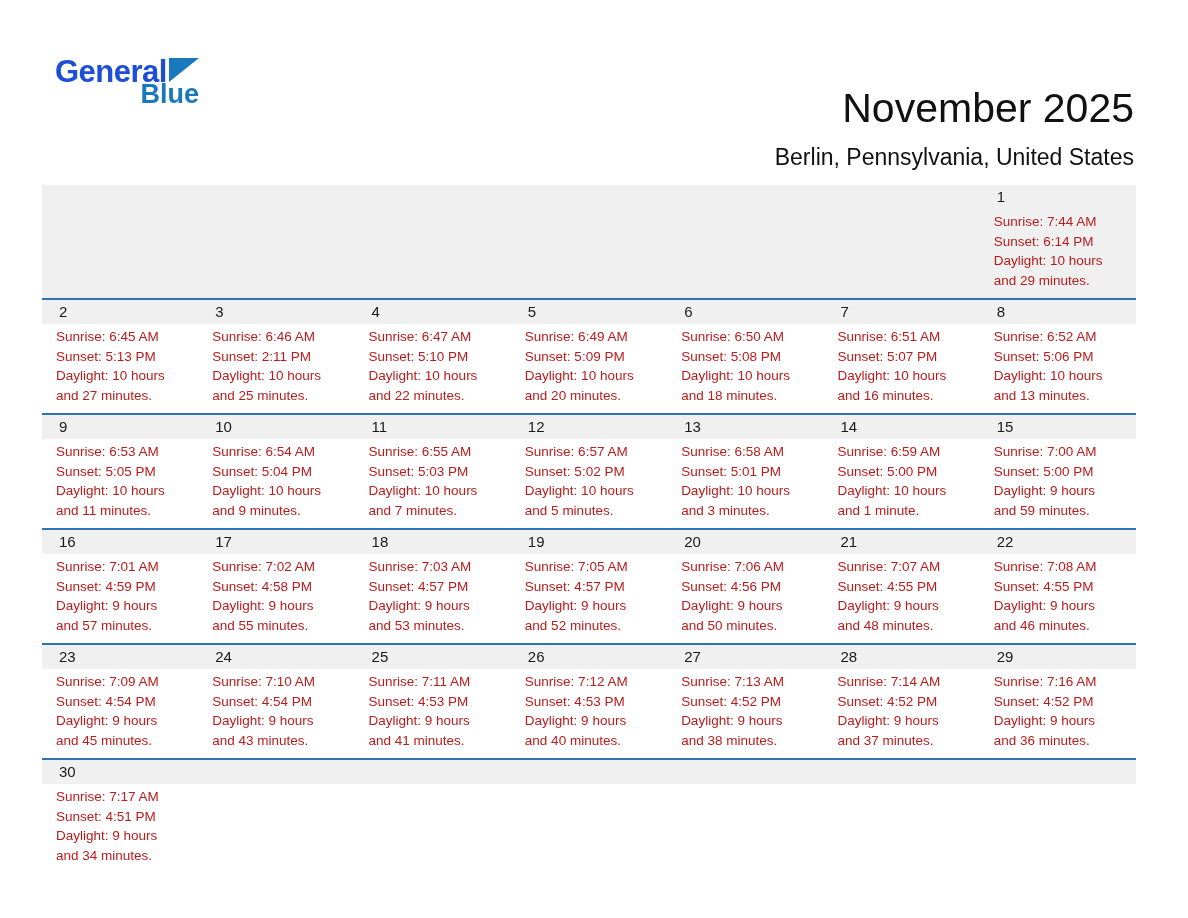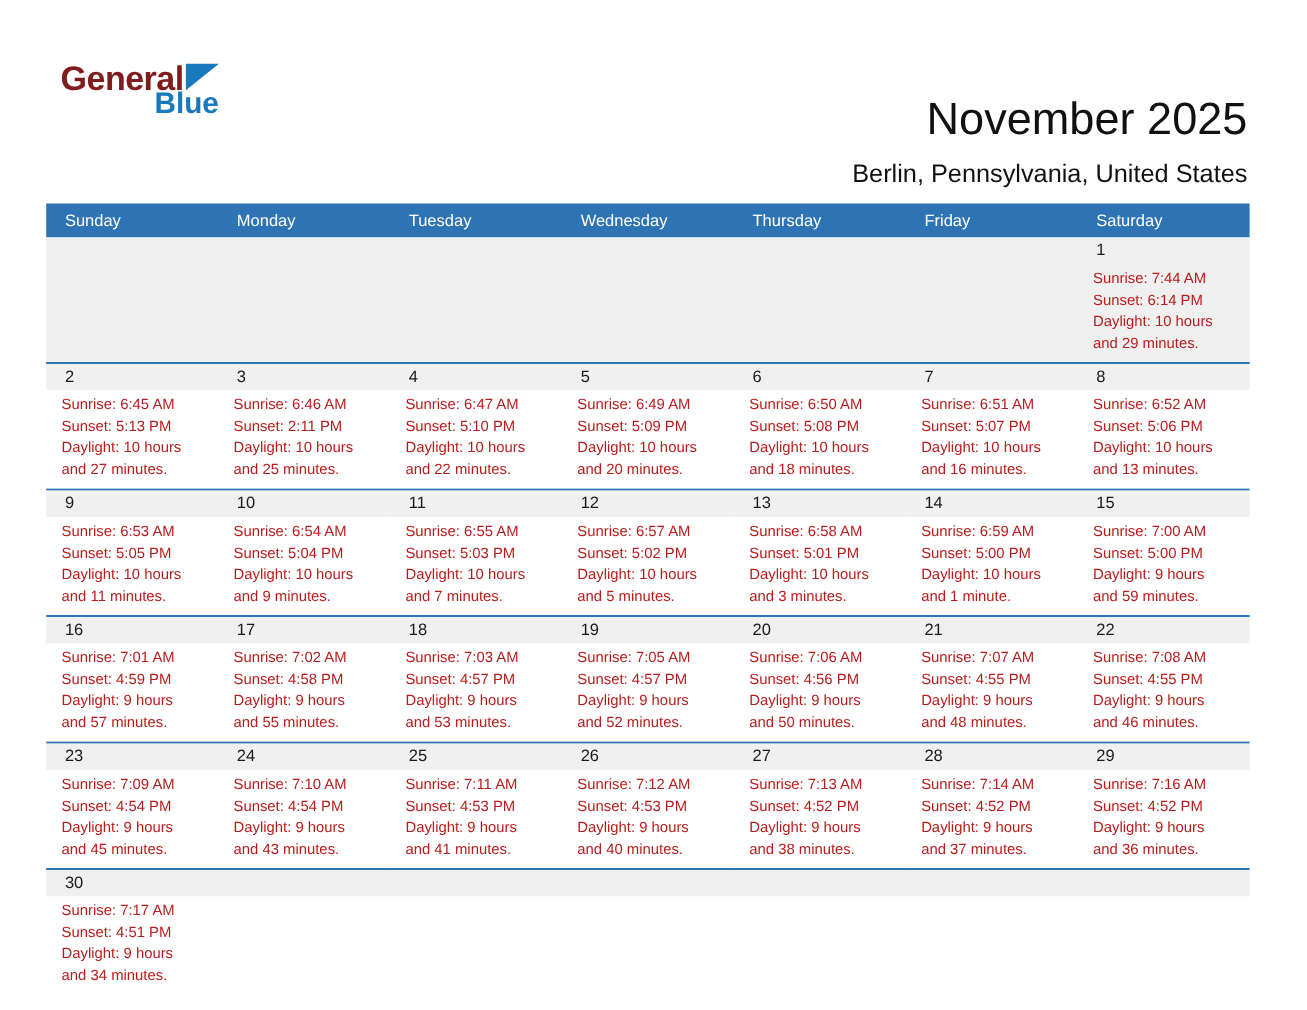--- a/index.html
+++ b/index.html
@@ -16,21 +16,21 @@
     position:relative;
     overflow:hidden;
   }
   .page{width:1188px;height:918px;}
   .header{
     display:flex;justify-content:space-between;align-items:flex-start;
     padding:56px 54px 0 55px;
   }
   .logo{line-height:1;}
   .logo-row{display:flex;align-items:flex-start;}
-  .logo-general{font-size:31px;font-weight:600;letter-spacing:-0.5px;color:#7f1d1d;}
+  .logo-general{font-size:31px;font-weight:600;letter-spacing:-0.5px;color:#1d4ed8;}
   .logo-flag{
     display:inline-block;width:0;height:0;margin:2px 0 0 2px;
     border-left:30px solid var(--logo-blue);
     border-bottom:24px solid transparent;
   }
   .logo-blue{font-size:27px;font-weight:700;color:var(--logo-blue);margin:-6px 0 0 76px;text-align:right;}
   .titles{text-align:right;margin-top:30px;}
   .title{font-size:41px;font-weight:400;color:#111;line-height:1.1;}
   .subtitle{font-size:23px;font-weight:400;color:#111;margin-top:13px;}
   .calendar{margin:14px 52px 0 42px;}
@@ -66,29 +66,20 @@
       </div>
       <div class="logo-blue">Blue</div>
     </div>
     <div class="titles">
       <div class="title">November 2025</div>
       <div class="subtitle">Berlin, Pennsylvania, United States</div>
     </div>
   </div>
 
   <div class="calendar">
-    <div class="weekday-row">
-        <div class="weekday">Sunday</div>
-        <div class="weekday">Monday</div>
-        <div class="weekday">Tuesday</div>
-        <div class="weekday">Wednesday</div>
-        <div class="weekday">Thursday</div>
-        <div class="weekday">Friday</div>
-        <div class="weekday">Saturday</div>
-      </div>
     <div>
         <div class="week first-week">
           <div class="cell">
             <div class="daynum"></div>
             <div class="details"></div>
           </div>
           <div class="cell">
             <div class="daynum"></div>
             <div class="details"></div>
           </div>

